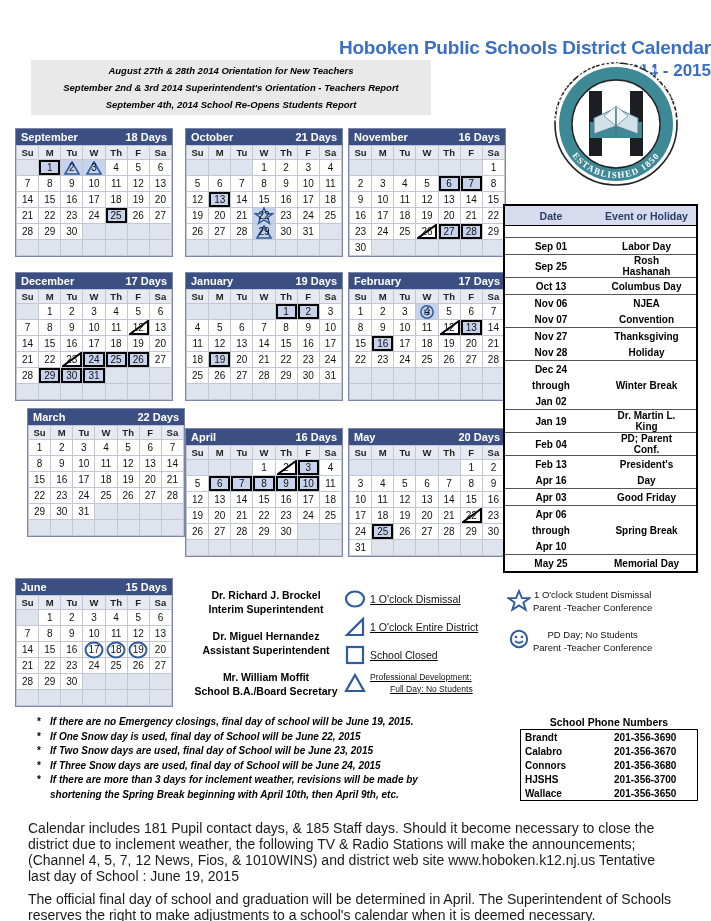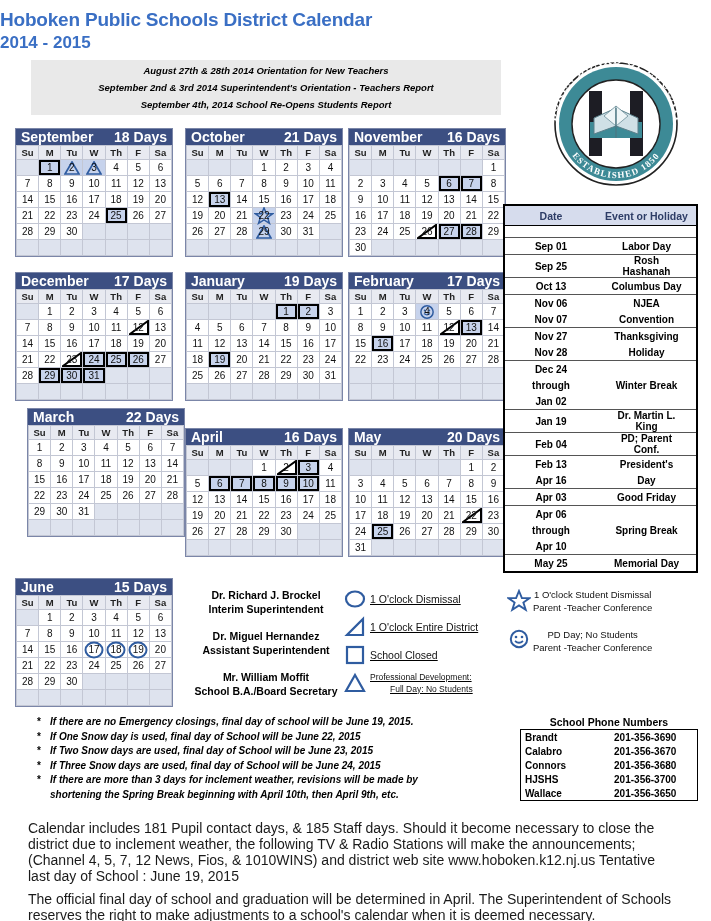--- a/index.html
+++ b/index.html
@@ -6,32 +6,32 @@
   body{
     width:711px;height:921px;
     background:#ffffff;
     font-family:"Liberation Sans", sans-serif;
     color:#000;
     overflow:hidden;
     position:relative;
   }
 
   
-  #title-block{ text-align:left; padding-top:9px; }
+  #title-block{ text-align:right; padding-top:9px;margin-top:28px; }
   #main-title{
     font-size:19px; font-weight:bold; color:#3a6fc4;
     letter-spacing:-0.2px; line-height:1.15;
   }
   #sub-title{
     font-size:17px; font-weight:bold; color:#3a6fc4;
     line-height:1.25; margin-top:1px;
   }
 
   #notice-box{
-    position:absolute; left:31px; top:60px; width:470px; height:55px;
+    position:absolute; left:31px; top:60px; width:400px; height:55px;
     background:#e9e9e9;
     display:flex; flex-direction:column; justify-content:center; align-items:center;
   }
   #notice-box div{
     font-size:9.5px; font-weight:bold; font-style:italic;
     line-height:17px; text-align:center; color:#000;
   }
 
   
   #seal{ position:absolute; left:534px; top:46px; width:164px; height:148px; }
@@ -40,21 +40,21 @@
   .cal{
     position:absolute;
     width:158px;
     border:1px solid #7b86a8;
     box-sizing:border-box;
     background:#fff;
   }
   .cal-head{
     background:#3c4f82;
     color:#fff;
-    font-size:14px; font-weight:bold;
+    font-size:11px; font-weight:bold;
     height:16px; line-height:16px;
     display:flex; justify-content:space-between;
     padding:0 5px;
     box-sizing:border-box;
   }
   .cal table{ border-collapse:collapse; width:100%; table-layout:fixed; }
   .cal td, .cal th{
     border:1px solid #c3c7d4;
     width:22px; height:16px;
     text-align:center;

